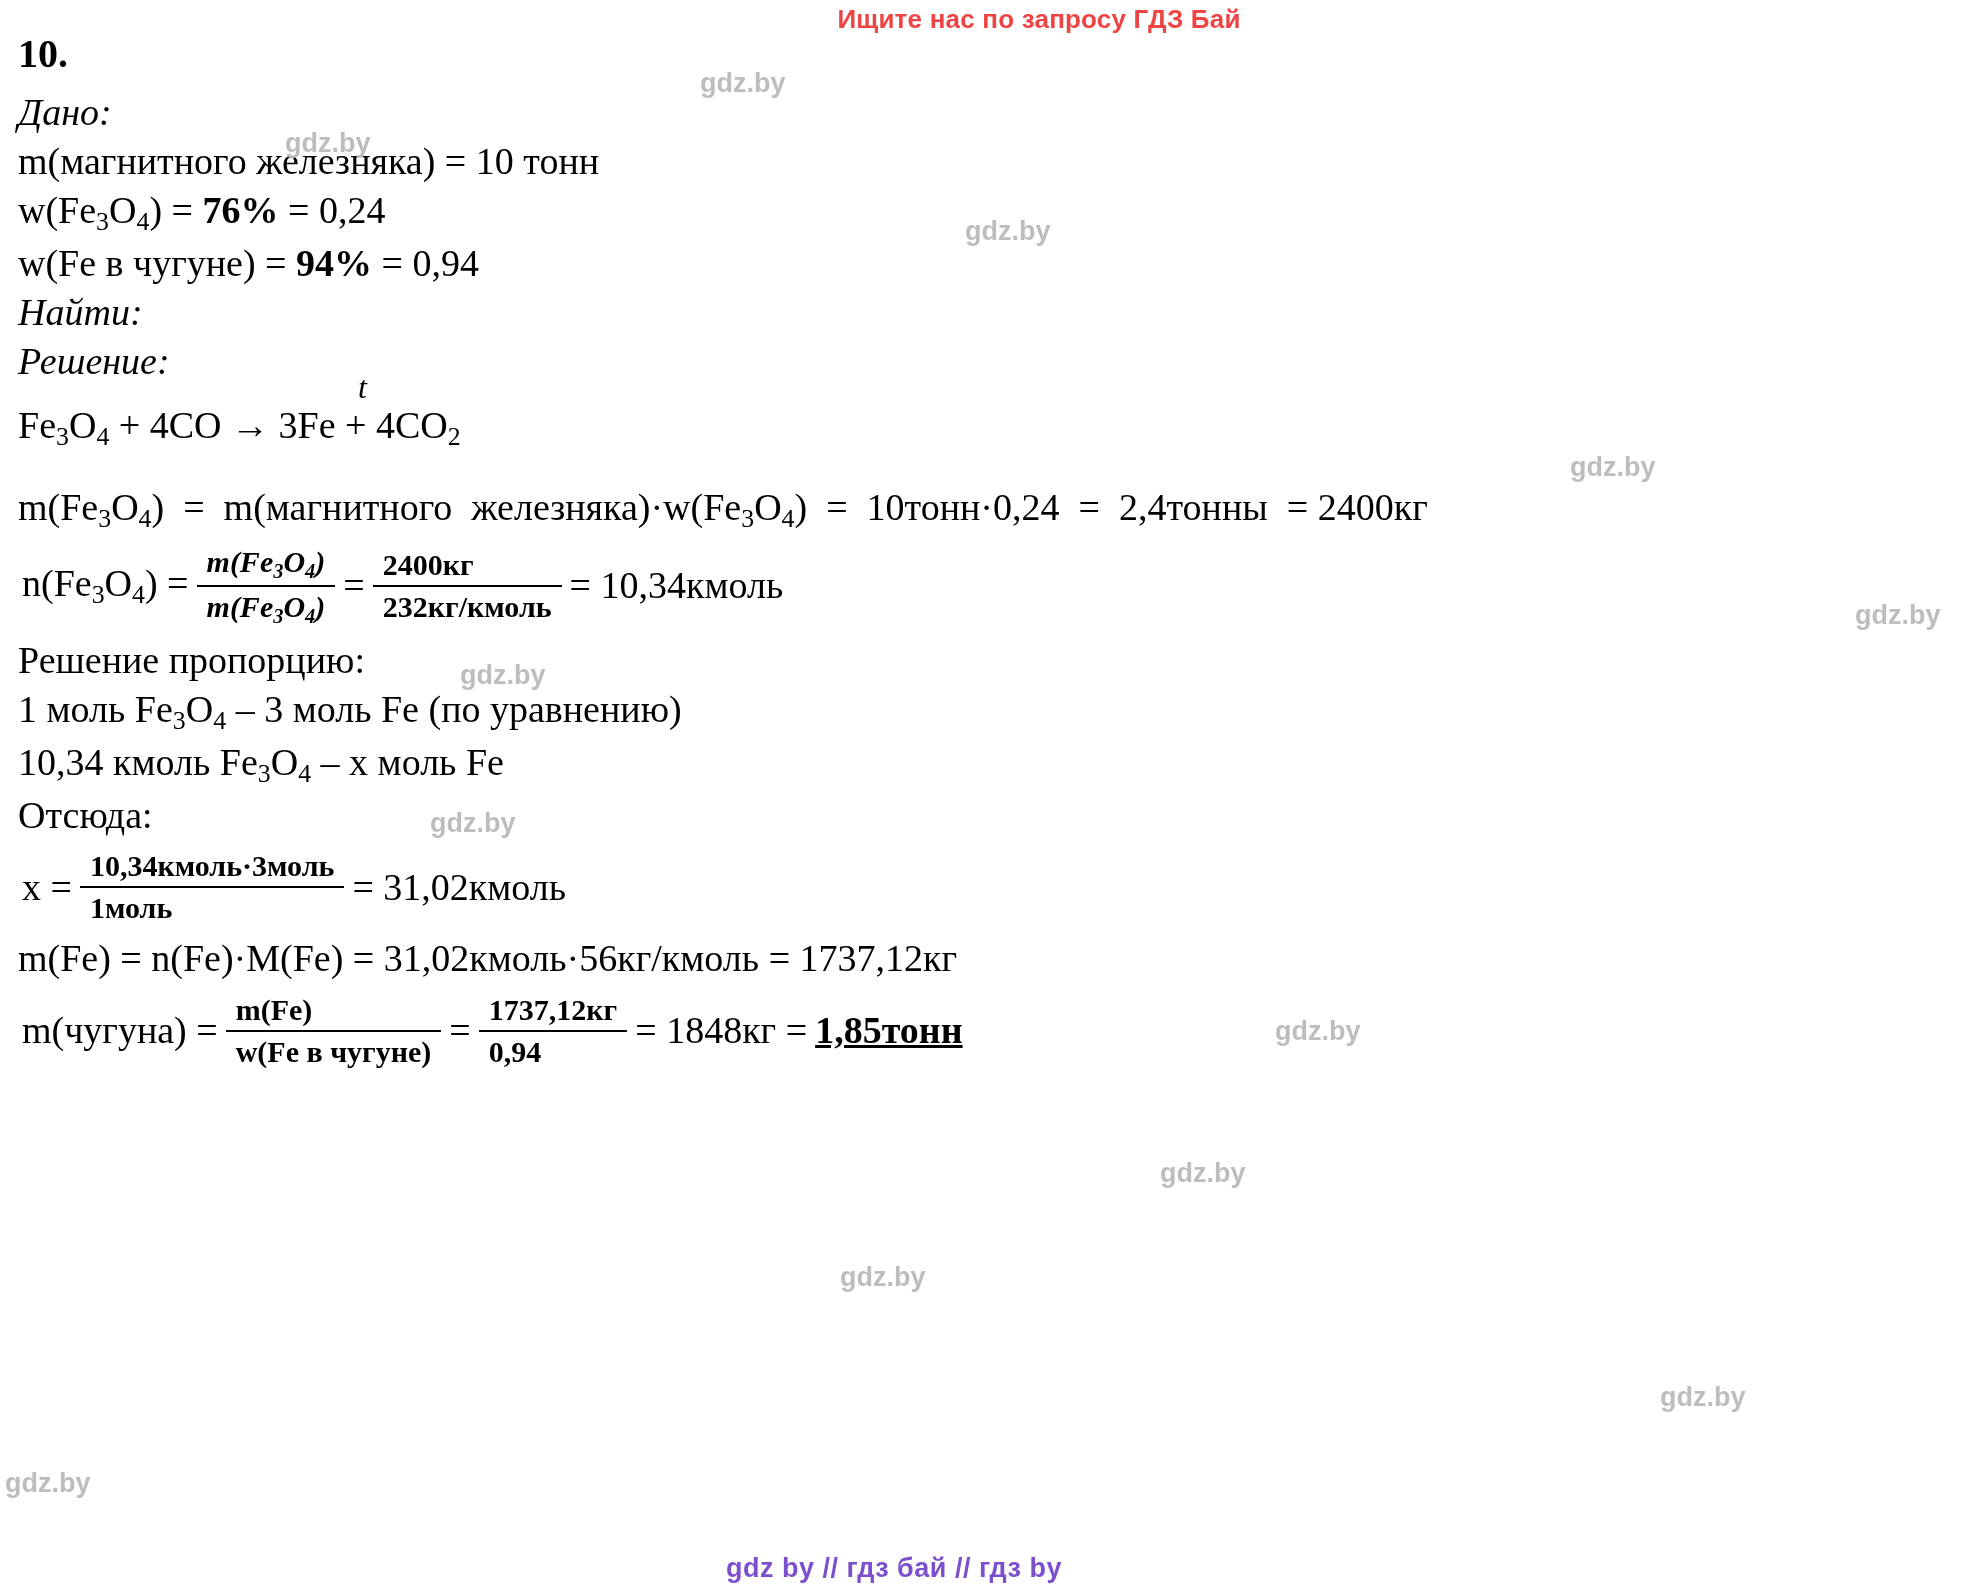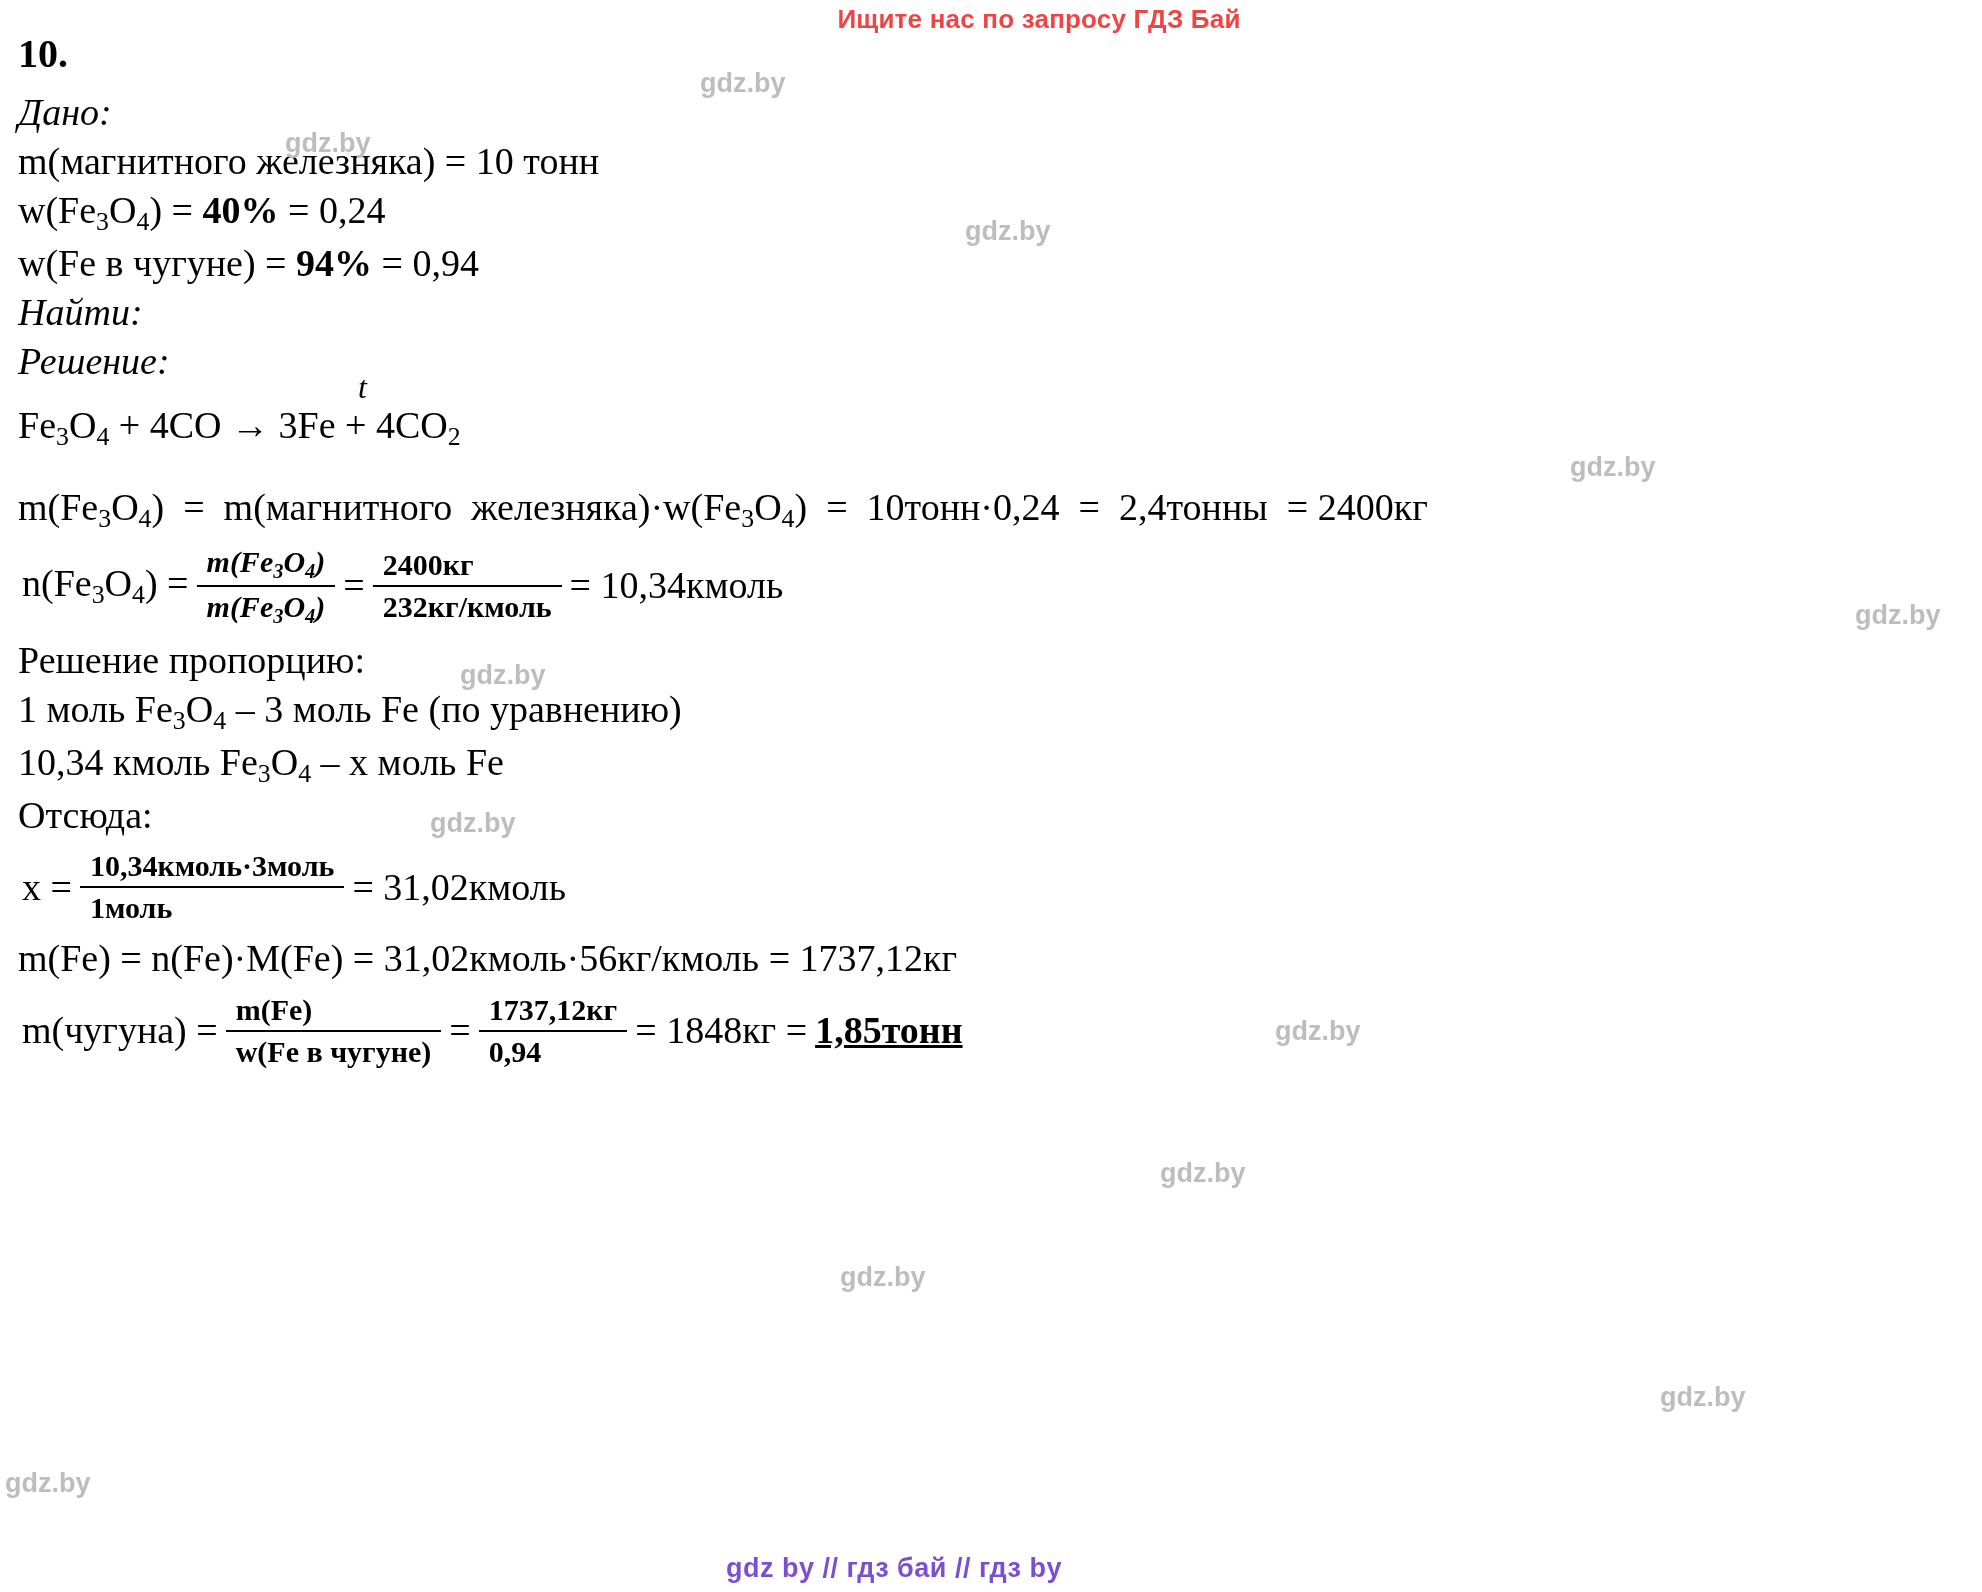--- a/index.html
+++ b/index.html
@@ -152,21 +152,21 @@
 
     <div class="task-num">10.</div>
 
     <div class="lbl">Дано:</div>
 
     <div class="line">
       <span>m(магнитного железняка) = 10 тонн</span>
     </div>
 
     <div class="line">
-      w(Fe<sub>3</sub>O<sub>4</sub>) = <span class="b">40%</span> = 0,24
+      w(Fe<sub>3</sub>O<sub>4</sub>) = <span class="b">76%</span> = 0,24
     </div>
 
     <div class="line">
       w(Fe в чугуне) = <span class="b">94%</span> = 0,94
     </div>
 
     <div class="lbl">Найти:</div>
 
 
     <div class="lbl">Решение:</div>

